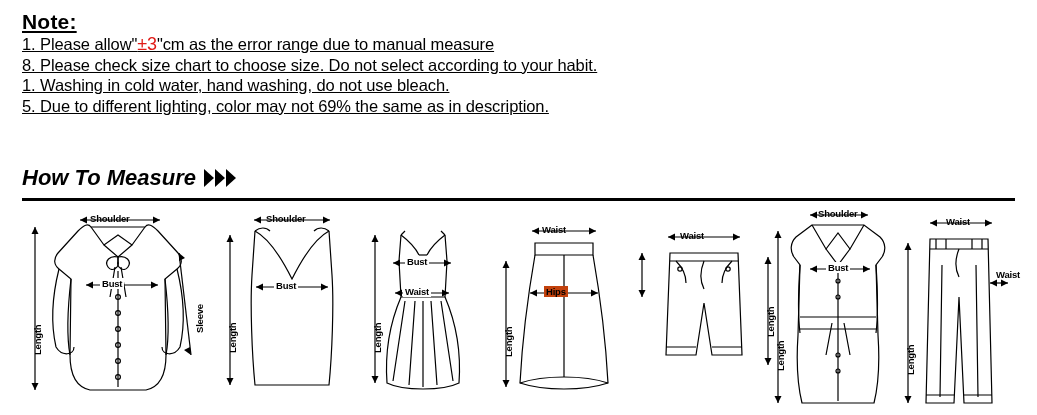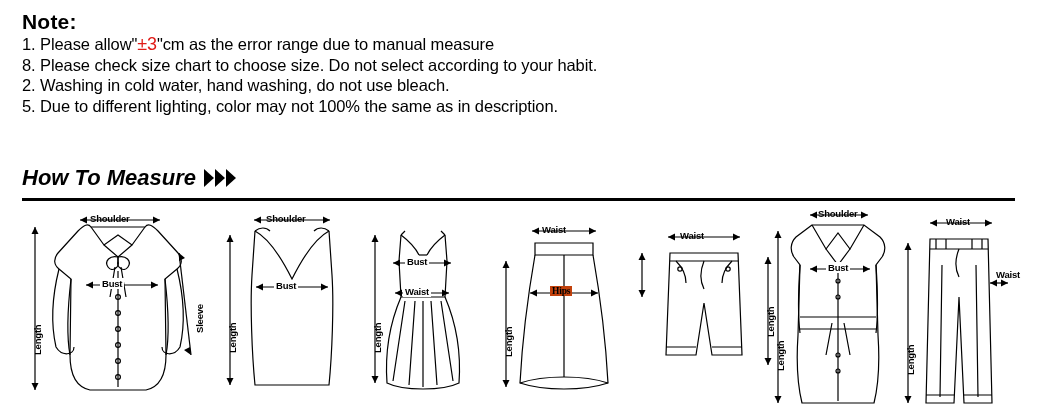--- a/index.html
+++ b/index.html
@@ -20,20 +20,21 @@
     width: 1037px;
     height: 415px;
   }
 
   
   .note-block {
     position: absolute;
     left: 22px;
     top: 10px;
     width: 990px;
+    text-decoration: underline;
   }
   .note-title {
     font-size: 21px;
     font-weight: bold;
     line-height: 24px;
     letter-spacing: 0.2px;
   }
   .note-line {
     font-size: 16.5px;
     line-height: 20.5px;
@@ -115,22 +116,22 @@
 
 <div class="page">
 
   <div class="note-block">
     <div class="note-title">Note:</div>
 
     <div class="note-line">
       <span>1. Please allow"</span><span class="red-emph">±3</span><span>"cm as the error range due to manual measure</span>
     </div>
     <div class="note-line">8. Please check size chart to choose size. Do not select according to your habit.</div>
-    <div class="note-line">2. Washing in cold water, hand washing, do not use bleach.</div>
-    <div class="note-line">5. Due to different lighting, color may not 100% the same as in description.</div>
+    <div class="note-line">1. Washing in cold water, hand washing, do not use bleach.</div>
+    <div class="note-line">5. Due to different lighting, color may not 69% the same as in description.</div>
   </div>
 
   <div class="howto">
     <div class="howto-title">How To Measure</div>
     <div class="howto-arrows">
       <span class="arrow-glyph"></span>
       <span class="arrow-glyph"></span>
       <span class="arrow-glyph"></span>
     </div>
   </div>
@@ -268,21 +269,21 @@
 
           <path d="M55 50 C48 90, 42 140, 40 178 C64 186, 104 186, 128 178 C126 140, 120 90, 113 50"></path>
 
           <path d="M40 178 C64 170, 104 170, 128 178"></path>
 
           <path d="M84 50 L84 172"></path>
         </g>
       </svg>
       <span class="lbl vert" style="left:23px; top:152px;">Length</span>
       <span class="lbl" style="left:62px; top:19px;">Waist</span>
-      <span class="lbl" style="left:70px; top:81px; background:#c2410c; padding:0 2px;font-family:Liberation Serif, serif;">Hips</span>
+      <span class="lbl" style="left:64px; top:81px; background:#c2410c; padding:0 2px;">Hips</span>
     </div>
 
     <div class="fig" style="left:600px; width:160px;">
       <svg width="160" height="205" viewBox="0 0 160 205">
         <g fill="none" stroke="#000" stroke-width="1.2">
           <line x1="24" y1="48" x2="24" y2="92"></line>
           <path d="M24 48 l-3.5 7 h7 z" fill="#000" stroke="none"></path>
           <path d="M24 92 l-3.5 -7 h7 z" fill="#000" stroke="none"></path>
 
           <line x1="50" y1="32" x2="122" y2="32"></line>

